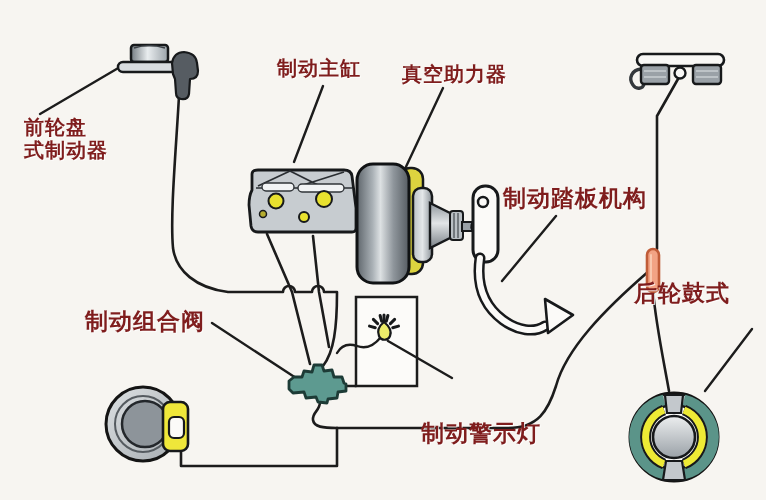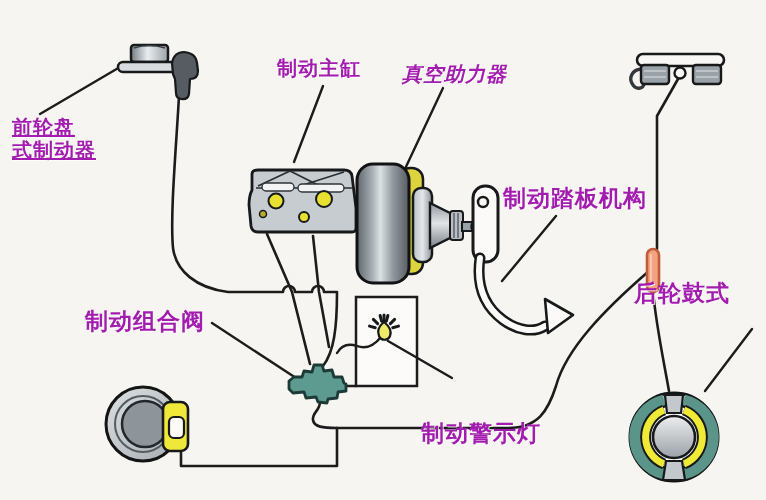--- a/index.html
+++ b/index.html
@@ -6,21 +6,21 @@
   #stage{
     position:relative;
     width:766px;height:500px;
     background:#f7f5f1;
     overflow:hidden;
     font-family:"DejaVu Sans",sans-serif;
   }
   #art{position:absolute;left:0;top:0;}
   .lbl{
     position:absolute;
-    color:#a21caf;
+    color:#7f1d1d;
     font-weight:700;
     font-size:20px;
     line-height:23px;
     letter-spacing:1px;
     white-space:nowrap;
     text-shadow:1px 1px 0 rgba(255,255,255,.75);
   }
   .lbl.small{font-size:23px;line-height:21px;}
 </style>
 </head>
@@ -169,28 +169,28 @@
       <path d="M664,410 A29,29 0 0 0 664,464" fill="none" stroke="#17191b" stroke-width="11"></path>
       <path d="M684,410 A29,29 0 0 1 684,464" fill="none" stroke="#17191b" stroke-width="11"></path>
       <path d="M664,410 A29,29 0 0 0 664,464" fill="none" stroke="#eeea35" stroke-width="7"></path>
       <path d="M684,410 A29,29 0 0 1 684,464" fill="none" stroke="#eeea35" stroke-width="7"></path>
       <polygon points="665,395 683,395 681,413 667,413" fill="#c3c8cc" stroke="#17191b" stroke-width="2.2"></polygon>
       <polygon points="666,461 682,461 685,480 663,480" fill="#c3c8cc" stroke="#17191b" stroke-width="2.2"></polygon>
       <circle cx="674" cy="437" r="21" fill="url(#gCenter)" stroke="#17191b" stroke-width="2.6"></circle>
     </g>
   </svg>
 
-  <div class="lbl" style="left:12px;top:116px;text-decoration:underline;">
+  <div class="lbl" style="left:24px;top:116px;">
     <div>前轮盘</div>
     <div>式制动器</div>
   </div>
 
   <div class="lbl" style="left:277px;top:57px;">制动主缸</div>
 
-  <div class="lbl" style="left:402px;top:63px;font-style:italic;">真空助力器</div>
+  <div class="lbl" style="left:402px;top:63px;">真空助力器</div>
 
   <div class="lbl small" style="left:503px;top:188px;">制动踏板机构</div>
 
   <div class="lbl small" style="left:85px;top:311px;">制动组合阀</div>
 
   <div class="lbl small" style="left:421px;top:382px;margin-top:41px;">制动警示灯</div>
 
   <div class="lbl small" style="left:634px;top:285px;font-family:Liberation Mono, monospace;">
     <div>后轮鼓式</div>
   </div>

